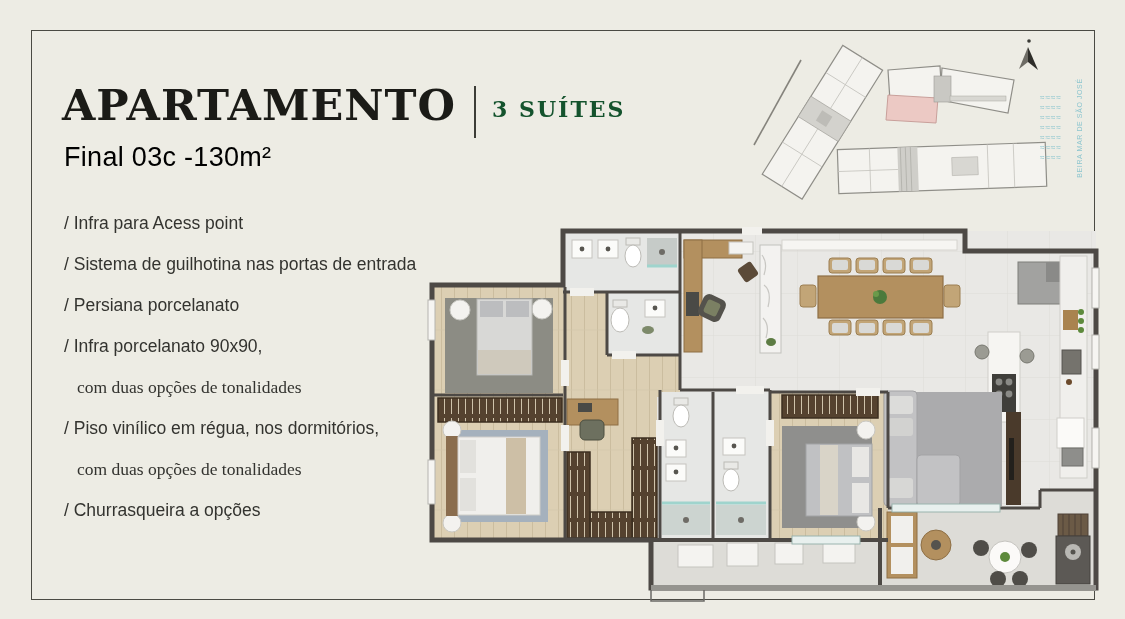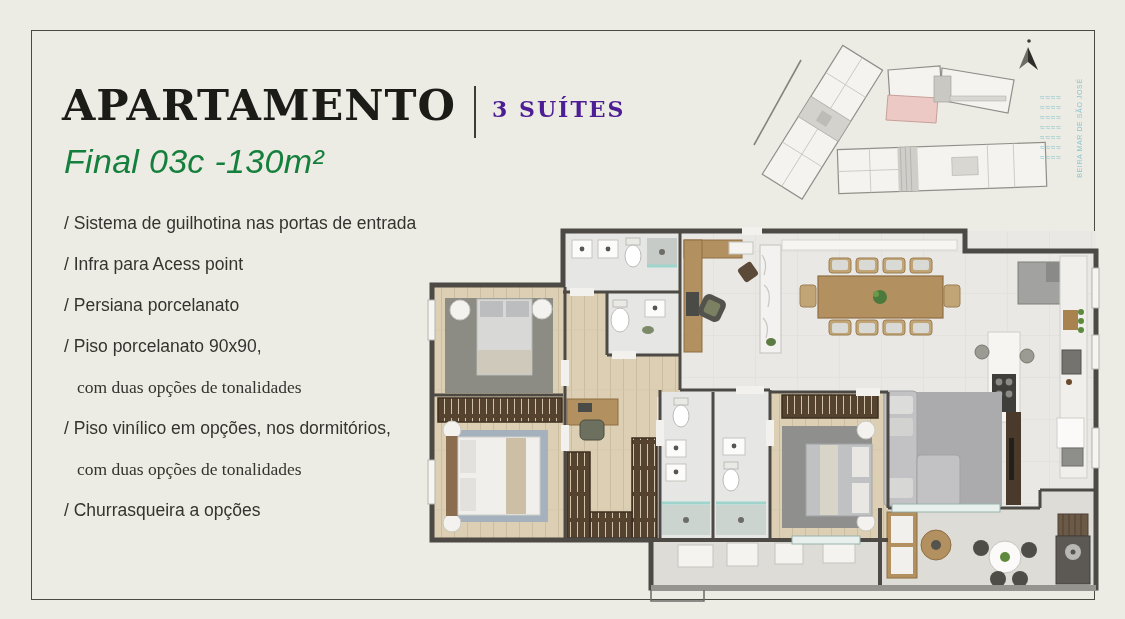--- a/index.html
+++ b/index.html
@@ -5,22 +5,22 @@
   html,body{margin:0;padding:0;}
   body{background:#edece4;font-family:"Liberation Sans", sans-serif;}
   #stage{position:relative;width:1125px;height:619px;background:#edece4;overflow:hidden;}
   
   .frame{position:absolute;left:31px;top:30px;right:30px;bottom:19px;border:1px solid #4a4a43;pointer-events:none;}
 
   
   .title-row{position:absolute;left:62px;top:82px;display:flex;align-items:flex-start;}
   .title{font-family:"DejaVu Serif", serif;font-weight:700;font-size:43px;line-height:1.1;letter-spacing:1px;color:#1b1b17;}
   .title-divider{width:2px;height:52px;background:#3d3d37;margin:4px 16px 0 18px;}
-  .suites{font-family:"DejaVu Serif", serif;font-weight:600;font-size:22px;letter-spacing:2px;color:#4c1d95;margin-top:14px;text-align:right;}
-  .unit{position:absolute;left:64px;top:142px;font-size:34px;font-weight:400;color:#15803d;letter-spacing:0.3px;font-style:italic;}
+  .suites{font-family:"DejaVu Serif", serif;font-weight:600;font-size:22px;letter-spacing:2px;color:#14532d;margin-top:14px;text-align:right;}
+  .unit{position:absolute;left:64px;top:142px;font-size:27px;font-weight:400;color:#000000;letter-spacing:0.3px;}
   .features{position:absolute;left:64px;top:203px;width:400px;}
   .feature-line{font-size:17.5px;color:#33332f;line-height:41px;white-space:nowrap;}
   .feature-line.cont{padding-left:13px;font-family:Liberation Serif, serif;}
 
   
   .keyplan{position:absolute;left:738px;top:28px;}
   .floorplan{position:absolute;left:425px;top:222px;}
   svg text{font-family:"Liberation Sans", sans-serif;}
 </style>
 </head>
@@ -30,26 +30,26 @@
   <div class="frame"></div>
 
   <div class="title-row">
     <div class="title">APARTAMENTO</div>
     <div class="title-divider"></div>
     <div class="suites">3 SUÍTES</div>
   </div>
   <div class="unit">Final 03c -130m²</div>
 
   <div class="features">
+    <div class="feature-line">/ Infra para Acess point</div>
     <div class="feature-line">/ Sistema de guilhotina nas portas de entrada</div>
-    <div class="feature-line">/ Infra para Acess point</div>
     <div class="feature-line">/ Persiana porcelanato</div>
-    <div class="feature-line">/ Piso porcelanato 90x90,</div>
+    <div class="feature-line">/ Infra porcelanato 90x90,</div>
     <div class="feature-line cont">com duas opções de tonalidades</div>
-    <div class="feature-line">/ Piso vinílico em opções, nos dormitórios,</div>
+    <div class="feature-line">/ Piso vinílico em régua, nos dormitórios,</div>
     <div class="feature-line cont">com duas opções de tonalidades</div>
     <div class="feature-line">/ Churrasqueira a opções</div>
   </div>
 
   <svg class="keyplan" width="372" height="178" viewBox="738 28 372 178">
 
     <line x1="754" y1="145" x2="801" y2="60" stroke="#85837c" stroke-width="1.6"></line>
 
     <g transform="rotate(32 822 122)">
       <rect x="799" y="46" width="47" height="152" fill="#f4f3ef" stroke="#8f8e88" stroke-width="1.2"></rect>

